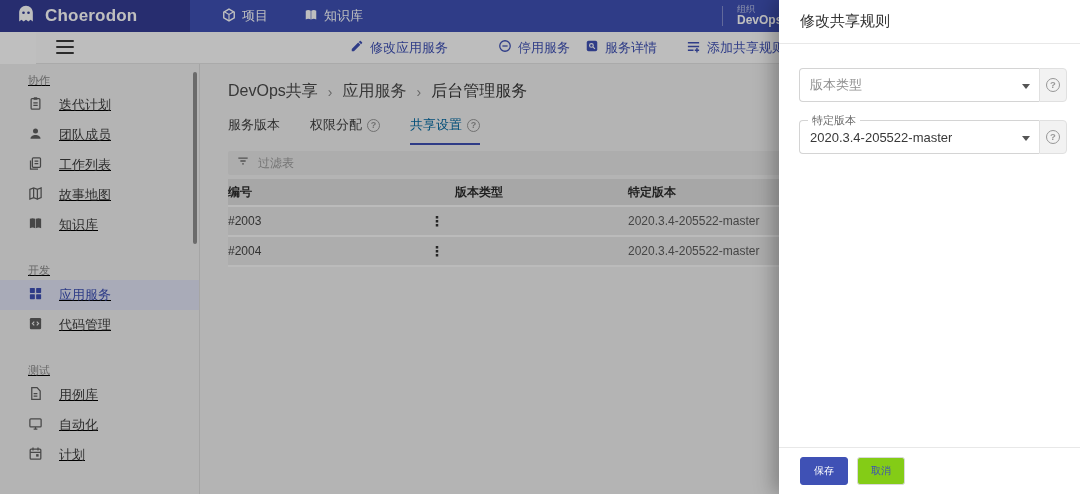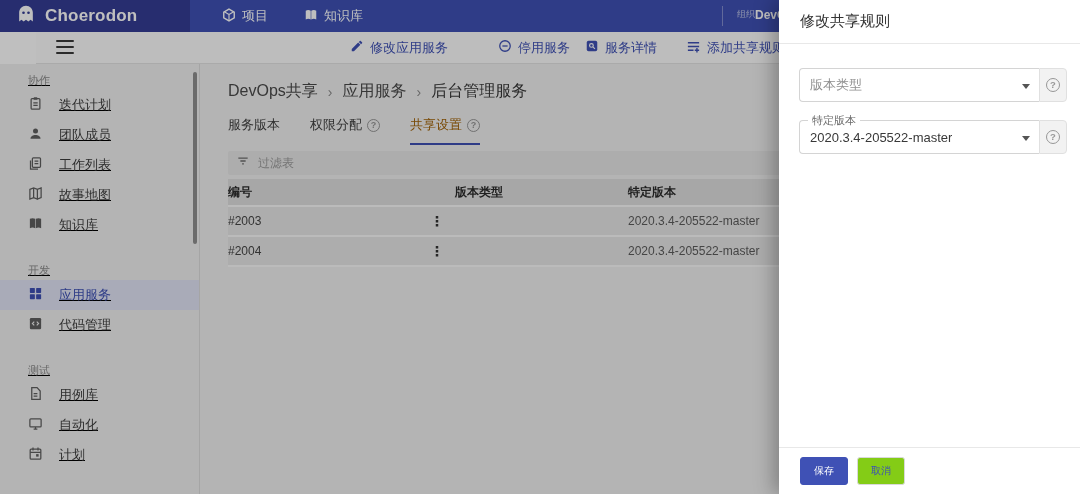--- a/index.html
+++ b/index.html
@@ -8,21 +8,21 @@
   .app { position:relative; width:1080px; height:494px; overflow:hidden; background:#fff; }
 
   
   .topbar { position:absolute; left:0; top:0; width:1080px; height:32px; background:#3F51B5; display:flex; align-items:center; z-index:10; }
   .brand { width:190px; height:32px; background:#343D95; display:flex; align-items:center; padding-left:16px; gap:9px; color:#fff; }
   .brand-name { font-size:17px; font-weight:bold; letter-spacing:.2px; }
   .top-nav { display:flex; align-items:center; height:32px; margin-left:18px; gap:8px; }
   .nav-item { display:flex; align-items:center; gap:6px; color:#fff; font-size:13px; padding:0 14px; height:32px; cursor:pointer; }
   .org { position:absolute; left:722px; top:0; height:32px; display:flex; align-items:center; }
   .org-sep { width:1px; height:20px; background:rgba(255,255,255,.35); margin-right:14px; }
-  .org-text { display:flex; flex-direction:row; line-height:1.15; }
+  .org-text { display:flex; flex-direction:column; line-height:1.15; }
   .org-label { font-size:9px; color:rgba(255,255,255,.65); }
   .org-value { font-size:12px; color:#fff; font-weight:bold; }
 
   
   .subbar { position:absolute; left:0; top:32px; width:1080px; height:32px; background:#fdfdfd; border-bottom:1px solid #e3e3e3; z-index:9;margin-left:36px; }
   .hamburger { position:absolute; left:20px; top:8px; width:18px; height:14px; display:flex; flex-direction:column; justify-content:space-between; cursor:pointer; }
   .hamburger i { display:block; height:2px; background:#3a3a3a; border-radius:1px; }
   .tb-item { position:absolute; top:0; height:31px; display:flex; align-items:center; gap:6px; color:#3F51B5; font-size:13px; cursor:pointer; white-space:nowrap; }
   .tb-item svg { flex:0 0 auto; }
 
@@ -37,21 +37,21 @@
   .side-gap { height:14px; }
   .side-scroll { position:absolute; right:2px; top:8px; width:4px; height:172px; background:#8f8f8f; border-radius:2px; }
 
   
   .content { position:absolute; left:200px; top:64px; width:880px; height:430px; background:#f1f1f1; overflow:hidden; }
   .breadcrumb { padding:17px 0 0 28px; font-size:16px; color:#4a4a4a; display:flex; align-items:center; gap:10px; }
   .crumb-sep { color:#8a8a8a; font-size:14px; }
   .crumb-last { color:#383838; }
   .tabs { display:flex; margin:14px 0 0 28px; gap:30px; }
   .tab { display:flex; align-items:center; gap:5px; font-size:13px; color:#404040; padding-bottom:9px; cursor:pointer; border-bottom:2px solid transparent; }
-  .tab.active { color:#a16207; border-bottom-color:#3F51B5; }
+  .tab.active { color:#0369a1; border-bottom-color:#3F51B5; }
   .filter-bar { margin:6px 28px 0 28px; height:24px; background:#e7e7e7; border-radius:2px; display:flex; align-items:center; padding:0 8px; gap:8px; }
   .filter-bar input { border:0; background:transparent; outline:none; font-size:12px; color:#555; width:300px; font-family:inherit; }
   .filter-bar input::placeholder { color:#9b9b9b; }
   .table { margin:4px 0 0 28px; width:852px; }
   .trow { display:grid; grid-template-columns:202px 25px 173px 1fr; align-items:center; }
   .thead { height:28px; background:#dfdfdf; font-size:12px; font-weight:bold; color:#2b2b2b; }
   .tbody-row { height:30px; background:#e7e7e7; border-bottom:2px solid #fafafa; font-size:12px; color:#454545; }
   .thead { border-bottom:2px solid #fafafa; }
   .cell-version { color:#5c5c5c; }
   .row-menu { color:#333; font-size:14px; font-weight:bold; line-height:1; cursor:pointer; }

